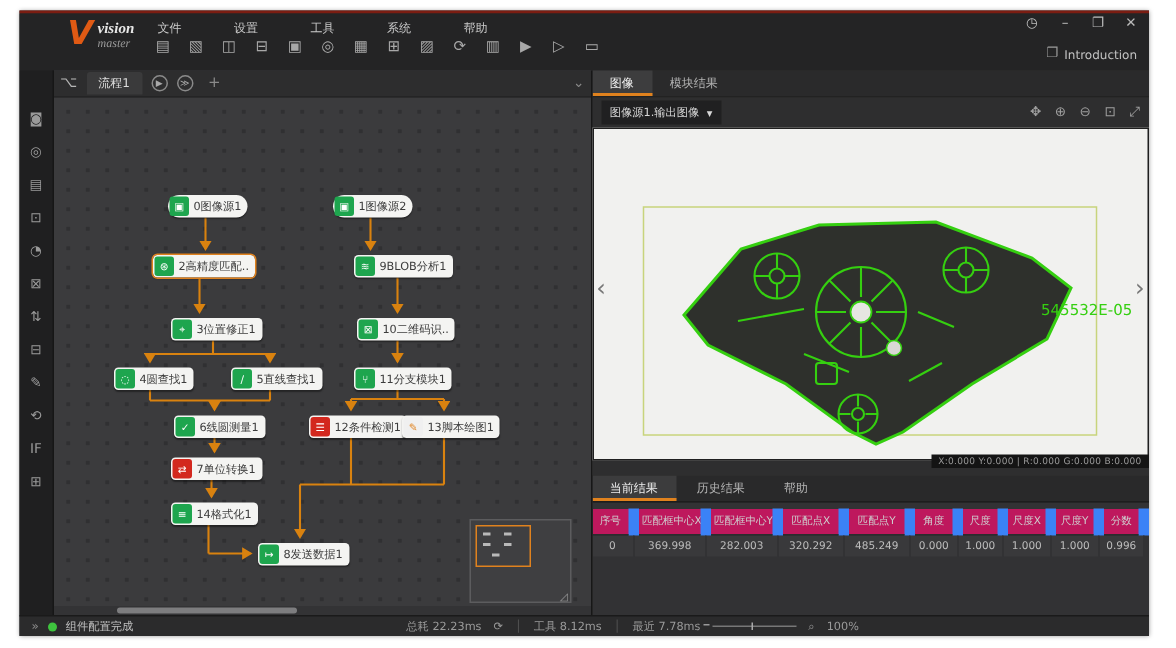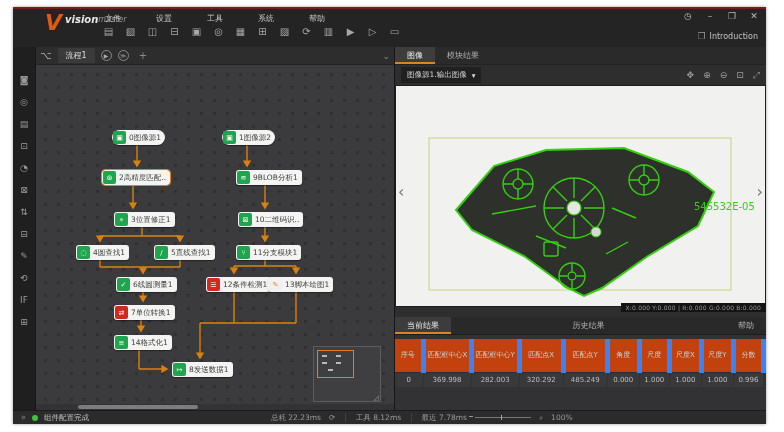--- a/index.html
+++ b/index.html
@@ -5,21 +5,21 @@
   html,body{margin:0;padding:0;background:#fff;width:784px;height:432px;overflow:hidden;
     font-family:"DejaVu Sans","Liberation Sans",sans-serif;}
   *{box-sizing:border-box;}
   .window{position:absolute;left:13px;top:7px;width:753px;height:417px;background:#262627;
     box-shadow:0 0 3px rgba(0,0,0,.4);font-size:8px;color:#bbb;}
   .top-accent{height:2px;background:#7b1d12;}
   
   .header{height:38px;background:#242425;position:relative;}
   .brand{position:absolute;left:32px;top:3px;display:flex;align-items:flex-start;}
   .brand .vmark{color:#e05a14;font-size:22px;font-weight:bold;font-style:italic;line-height:22px;margin-right:3px;}
-  .brand .names{display:flex;flex-direction:row;line-height:9px;margin-top:3px;}
+  .brand .names{display:flex;flex-direction:column;line-height:9px;margin-top:3px;font-family:Liberation Serif, serif;}
   .brand .n1{color:#e8e8e8;font-size:10px;font-weight:bold;font-style:italic;}
   .brand .n2{color:#9a9a9a;font-size:8px;font-style:italic;}
   .menubar{position:absolute;left:90px;top:2px;display:flex;gap:31px;}
   .menubar span{color:#c9c9c9;font-size:8px;padding:2px 2px;cursor:default;}
   .main-toolbar{position:absolute;left:88px;top:15px;display:flex;gap:7px;align-items:center;}
   .tbi{width:15px;height:14px;display:flex;align-items:center;justify-content:center;
     color:#a8a8a8;font-size:10px;border-radius:2px;}
   .win-controls{position:absolute;right:6px;top:2px;display:flex;gap:10px;}
   .win-controls span{color:#bbb;font-size:9px;width:12px;text-align:center;}
   .intro{position:absolute;right:8px;top:22px;color:#c2c2c2;font-size:8px;display:flex;gap:4px;align-items:center;}
@@ -67,26 +67,26 @@
   .res-strip{height:10px;display:flex;justify-content:flex-end;padding:0 8px;background:#2e2e2f;}
   .res-strip span{color:#cf9a4e;font-size:7px;line-height:10px;}
   .viewer{height:222px;background:#f1f1ef;position:relative;border:1px solid #1f1f1f;}
   .nav-arrow{position:absolute;top:98px;color:#777;font-size:16px;line-height:16px;z-index:3;}
   .nav-prev{left:2px;} .nav-next{right:2px;}
   .pixel-strip{height:10px;background:#2e2e2f;position:relative;}
   .pixel-chip{position:absolute;right:0;top:-4px;background:#141414;color:#9a9a9a;
     font-size:6px;padding:1px 5px;letter-spacing:.2px;}
   
   .results{flex:1;display:flex;flex-direction:column;background:#323234;}
-  .res-tabs{height:18px;background:#29292a;display:flex;gap:2px;border-bottom:1px solid #1d1d1d;justify-content:space-between;}
+  .res-tabs{height:18px;background:#29292a;display:flex;gap:2px;border-bottom:1px solid #1d1d1d;}
   .res-tab{padding:3px 12px;font-size:8px;color:#b5b5b5;}
   .res-tab.active{background:#3c3c3d;color:#eee;border-bottom:2px solid #e0821e;}
   table.res{border-collapse:collapse;width:100%;table-layout:fixed;margin-top:4px;}
-  table.res th{background:#c2410c;color:#cfcfcf;font-weight:normal;font-size:7px;height:33px;padding:0 2px;
-    border-right:5px solid #3b82f6;overflow:hidden;white-space:nowrap;}
+  table.res th{background:#be185d;color:#cfcfcf;font-weight:normal;font-size:7px;height:17px;padding:0 2px;
+    border-right:7px solid #3b82f6;overflow:hidden;white-space:nowrap;}
   table.res td{background:#39393b;color:#bdbdbd;font-size:7px;height:15px;text-align:center;
     border-right:1px solid #323234;border-top:1px solid #2c2c2e;overflow:hidden;white-space:nowrap;}
   
   .statusbar{position:absolute;left:0;right:0;bottom:0;height:14px;background:#2b2b2c;
     border-top:1px solid #1a1a1a;display:flex;align-items:center;padding:0 8px;gap:6px;font-size:7.5px;}
   .statusbar .exp{color:#888;font-size:8px;}
   .statusbar .dot{width:6px;height:6px;border-radius:50%;background:#3ec43e;}
   .statusbar .msg{color:#c0c0c0;}
   .sb-right{margin-left:176px;display:flex;align-items:center;gap:8px;color:#9a9a9a;}
   .sb-right .sep{color:#555;}

